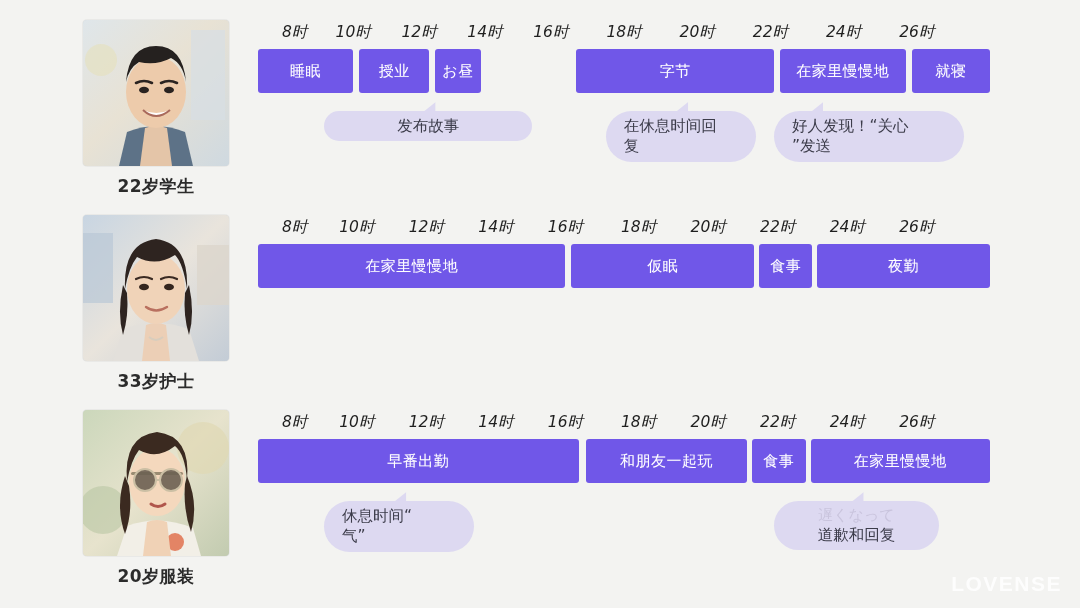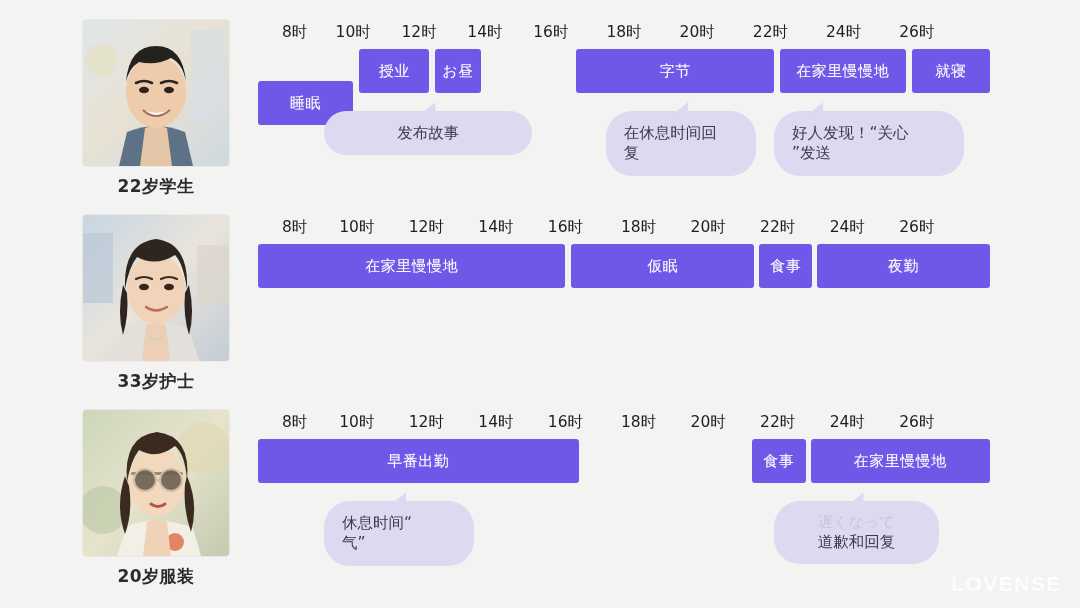--- a/index.html
+++ b/index.html
@@ -65,20 +65,21 @@
     left: 258px;
     width: 732px;
   }
   .tl-0 { top: 14px; }
   .tl-1 { top: 14px; }
   .tl-2 { top: 14px; }
 
   .ticks {
     position: relative;
     height: 24px;
+    font-style: italic;
   }
   .tick {
     position: absolute;
     top: 0;
     font-size: 15.5px;
     color: #1f1f1f;
     white-space: nowrap;
     transform: translateX(-50%);
     font-family: "DejaVu Sans", "Liberation Sans", sans-serif;
   }
@@ -110,21 +111,21 @@
     position: relative;
     height: 76px;
     margin-top: 10px;
   }
   .bubble {
     position: absolute;
     top: 8px;
     background: #ddd9f1;
     border-radius: 26px;
     box-sizing: border-box;
-    padding: 12px 18px;
+    padding: 5px 18px;
     color: #3c3c4a;
     font-size: 15.5px;
     line-height: 1.32;
     display: flex;
     align-items: center;
     font-family: "DejaVu Sans", "Liberation Sans", sans-serif;
   }
   .bubble .txt { display: block; width: 100%; white-space: pre-line; }
   .bubble.center .txt { text-align: center; }
   .bubble::before {
@@ -201,21 +202,21 @@
           <div class="tick" style="left: 22%;">12时</div>
           <div class="tick" style="left: 31%;">14时</div>
           <div class="tick" style="left: 40%;">16时</div>
           <div class="tick" style="left: 50%;">18时</div>
           <div class="tick" style="left: 60%;">20时</div>
           <div class="tick" style="left: 70%;">22时</div>
           <div class="tick" style="left: 80%;">24时</div>
           <div class="tick" style="left: 90%;">26时</div>
         </div>
       <div class="bars">
-          <div class="bar" style="left: 0%; width: 13%; margin-top: 32px;">睡眠</div>
+          <div class="bar" style="left: 0%; width: 13%;">睡眠</div>
           <div class="bar" style="left: 13.8%; width: 9.6%;">授业</div>
           <div class="bar" style="left: 24.2%; width: 6.2%;">お昼</div>
           <div class="bar" style="left: 43.5%; width: 27%;">字节</div>
           <div class="bar" style="left: 71.3%; width: 17.2%;">在家里慢慢地</div>
           <div class="bar" style="left: 89.3%; width: 10.7%;">就寝</div>
         </div>
       <div class="bubbles">
           <div class="bubble tail-mid center" style="left: 9%; width: 28.5%;">
             <span class="txt"><span>发布故事</span></span>
           </div>
@@ -325,20 +326,21 @@
           <div class="tick" style="left: 32.5%;">14时</div>
           <div class="tick" style="left: 42%;">16时</div>
           <div class="tick" style="left: 52%;">18时</div>
           <div class="tick" style="left: 61.5%;">20时</div>
           <div class="tick" style="left: 71%;">22时</div>
           <div class="tick" style="left: 80.5%;">24时</div>
           <div class="tick" style="left: 90%;">26时</div>
         </div>
       <div class="bars">
           <div class="bar" style="left: 0%; width: 43.8%;">早番出勤</div>
+          <div class="bar" style="left: 44.8%; width: 22%;">和朋友一起玩</div>
           <div class="bar" style="left: 67.5%; width: 7.3%;">食事</div>
           <div class="bar" style="left: 75.5%; width: 24.5%;">在家里慢慢地</div>
         </div>
       <div class="bubbles">
           <div class="bubble tail-mid" style="left: 9%; width: 20.5%;">
             <span class="txt"><span>休息时间“
 气”</span></span>
           </div>
           <div class="bubble tail-mid center" style="left: 70.5%; width: 22.5%;">
             <span class="txt"><span class="faint">遅くなって</span><span>道歉和回复</span></span>

